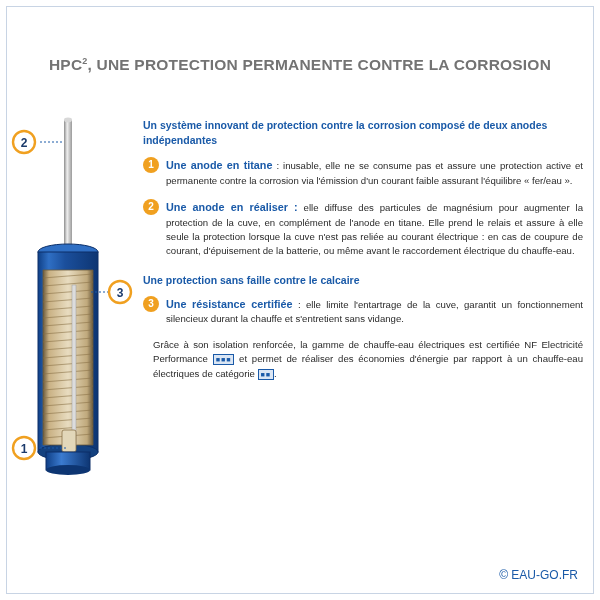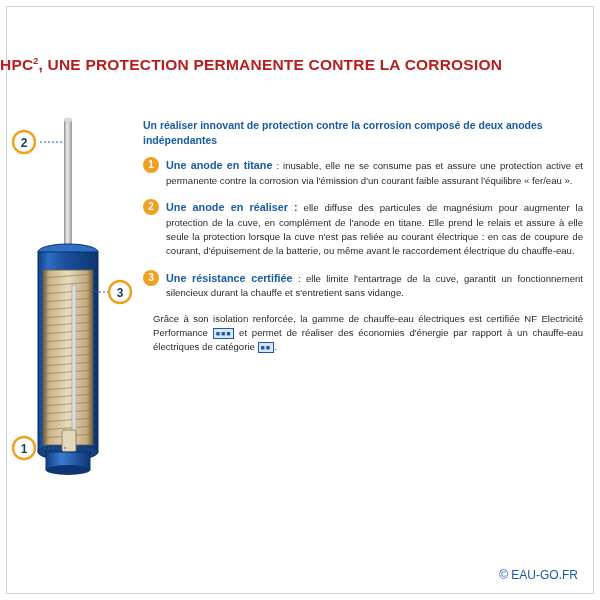--- a/index.html
+++ b/index.html
@@ -22,23 +22,24 @@
     width: 588px;
     height: 588px;
     border: 1px solid #c8d4e4;
     box-sizing: border-box;
   }
   .title {
     position: absolute;
     left: 0;
     top: 46px;
     width: 600px;
+    text-align: center;
     font-size: 15.5px;
     font-weight: bold;
-    color: #b91c1c;
+    color: #737373;
     letter-spacing: 0.2px;
   }
   .title sup {
     font-size: 9px;
     vertical-align: super;
   }
 
   
   .illus {
     position: absolute;
@@ -225,32 +226,33 @@
     </g>
     <g>
       <circle cx="14" cy="348" r="11" fill="#ffffff" stroke="#f0a020" stroke-width="2.4"></circle>
       <text x="14" y="352.5" text-anchor="middle" font-family="Liberation Sans, sans-serif" font-size="12" font-weight="bold" fill="#1b3a6b">1</text>
     </g>
   </svg>
 </div>
 
 <div class="textcol">
 
-  <div class="lead">Un réaliser innovant de protection contre la corrosion composé de deux anodes indépendantes</div>
+  <div class="lead">Un système innovant de protection contre la corrosion composé de deux anodes indépendantes</div>
 
   <div class="item">
     <span class="bullet">1</span>
     <b>Une anode en titane</b><span> : inusable, elle ne se consume pas et assure une protection active et permanente contre la corrosion via l'émission d'un courant faible assurant l'équilibre « fer/eau ».</span>
   </div>
 
   <div class="item">
     <span class="bullet">2</span>
     <b>Une anode en réaliser :</b><span> elle diffuse des particules de magnésium pour augmenter la protection de la cuve, en complément de l'anode en titane. Elle prend le relais et assure à elle seule la protection lorsque la cuve n'est pas reliée au courant électrique : en cas de coupure de courant, d'épuisement de la batterie, ou même avant le raccordement électrique du chauffe-eau.</span>
   </div>
 
+  <div class="subhead">Une protection sans faille contre le calcaire</div>
 
   <div class="item">
     <span class="bullet">3</span>
     <b>Une résistance certifiée</b><span> : elle limite l'entartrage de la cuve, garantit un fonctionnement silencieux durant la chauffe et s'entretient sans vidange.</span>
   </div>
 
 
   <div class="para">
     <span>Grâce à son isolation renforcée, la gamme de chauffe-eau électriques est certifiée NF Electricité Performance</span>
     <span class="nfmark">■■■</span>

